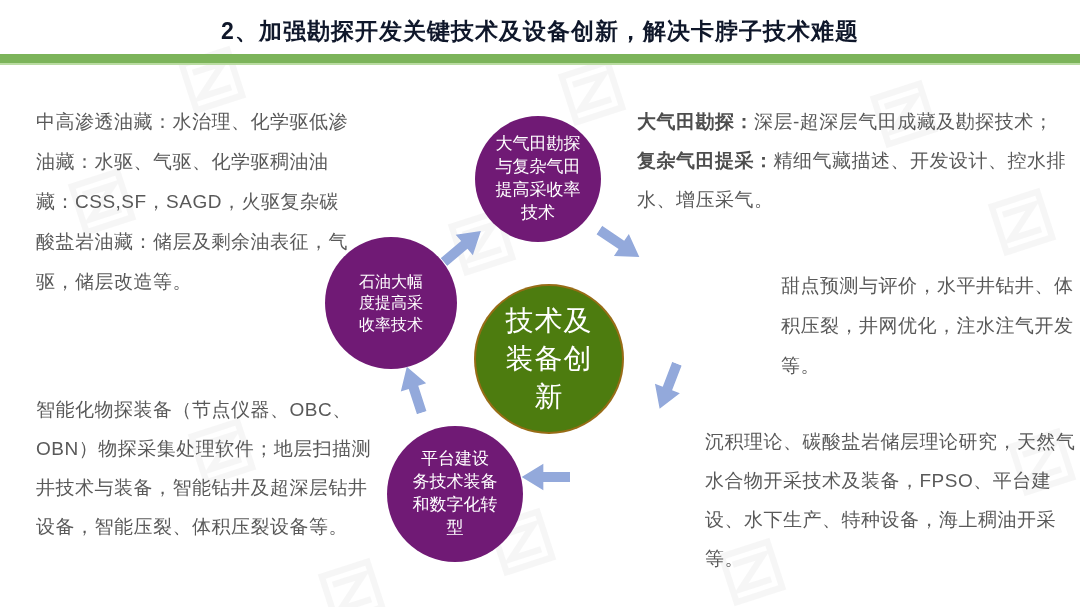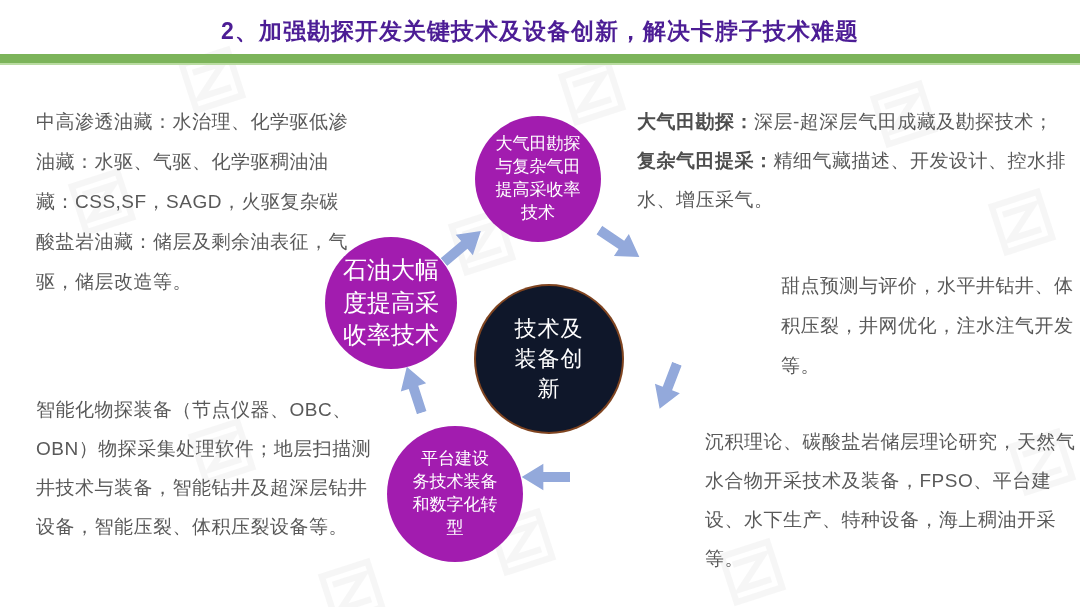--- a/index.html
+++ b/index.html
@@ -8,21 +8,21 @@
     width:1080px;height:607px;
     background:#ffffff;
     overflow:hidden;
     font-family:"Liberation Sans","DejaVu Sans",sans-serif;
   }
   
   .title{
     position:absolute;top:16px;left:0;width:100%;
     margin:0;text-align:center;
     font-size:23px;font-weight:bold;letter-spacing:1px;
-    color:#4c1d95;
+    color:#0f172a;
   }
   .divider{
     position:absolute;top:54px;left:0;width:100%;height:9px;
     background:#7CB45A;
     border-bottom:2px solid #BADCA2;
   }
   
   .note{
     position:absolute;margin:0;
     color:#595959;font-size:19px;line-height:40px;
@@ -34,28 +34,28 @@
   .note-mr{left:781px;top:266px;width:300px;}
   .note-bl{left:36px;top:390px;width:336px;line-height:39px;}
   .note-br{left:705px;top:422px;width:372px;line-height:39px;}
   
   .circle{
     position:absolute;border-radius:50%;
     display:flex;align-items:center;justify-content:center;
     text-align:center;white-space:pre-line;
     z-index:2;
   }
-  .blue{background:#a21caf;color:#ffffff;font-size:17px;line-height:1.35;}
+  .blue{background:#701a75;color:#ffffff;font-size:17px;line-height:1.35;}
   .orange{
-    background:#0f172a;color:#ffffff;
+    background:#4d7c0f;color:#ffffff;
     border:2px solid rgba(201,99,26,.6);
-    font-size:22px;line-height:1.35;letter-spacing:1px;
+    font-size:28px;line-height:1.35;letter-spacing:1px;
   }
   .c-top {left:475px;top:116px;width:126px;height:126px;}
-  .c-left{left:325px;top:237px;width:132px;height:132px;font-size:24px;}
+  .c-left{left:325px;top:237px;width:132px;height:132px;font-size:16px;}
   .c-right{left:646px;top:236px;width:132px;height:132px;}
   .c-bl  {left:387px;top:426px;width:136px;height:136px;}
   .c-br  {left:570px;top:427px;width:134px;height:134px;}
   .c-center{left:474px;top:284px;width:146px;height:146px;}
   
   .arrow{
     position:absolute;width:50px;height:36px;z-index:1;
   }
   .arrow svg{display:block;width:100%;height:100%;}
   .a1{left:438px;top:228px;transform:rotate(-40deg);}

